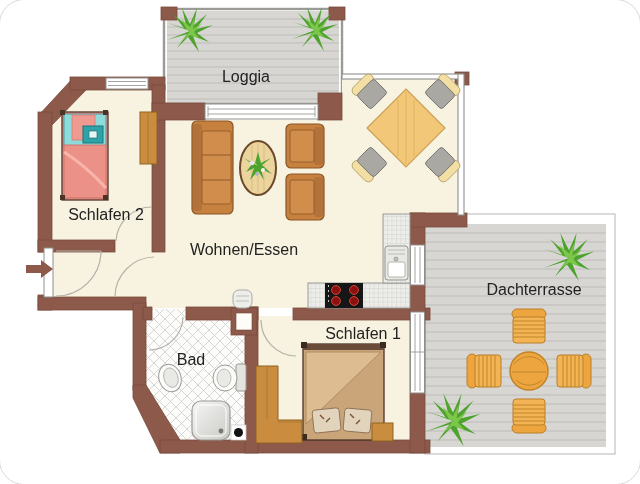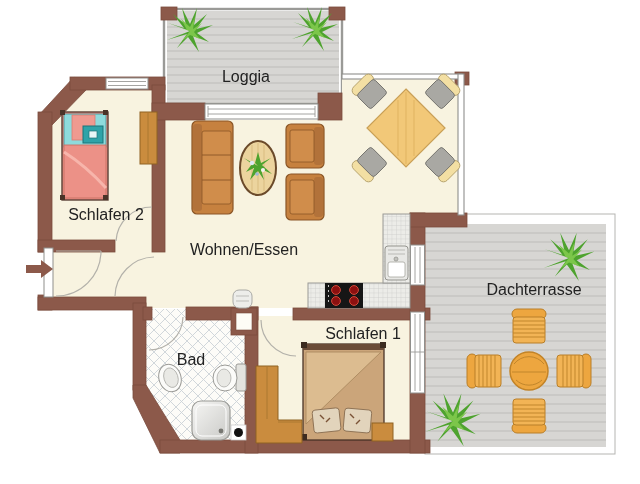--- a/index.html
+++ b/index.html
@@ -1,17 +1,17 @@
 <!DOCTYPE html>
 <html style="--wall: #8c594a; --walledge: #7a4b3d; --floor: #f8f3e0; --deck: #d7d6d3; --deckline: #bdbcb9; --wood: #ca8c3e; --sofa: #c6813f; --bed2blanket: #ec9187; --bed2head: #8edbdc; --bed1blanket: #cba57a; --diningtable: #f2c878; --terracefurn: #eda63f; --plant: #4ea32e; --tileline: #ccd3d8; --cooktop: #161616; --burner: #8c1010; --labeltext: #222222;"><head>
 <meta charset="utf-8">
 <style>
   html,body{margin:0;padding:0;background:#fff;}
   .canvas{position:relative;width:640px;height:484px;background:#ffffff;outline:1px solid #d8d8d5;overflow:hidden;
-          font-family:"Liberation Sans",sans-serif;}
+          font-family:"Liberation Sans",sans-serif;border-radius:24px;}
   svg{position:absolute;left:0;top:0;}
 
   
   .wall{fill:var(--wall);stroke:var(--walledge);stroke-width:.8;}
   .floor{fill:var(--floor);}
   .deckfill{fill:var(--deck);}
   .deckline{stroke:var(--deckline);stroke-width:1;}
   .rail{fill:none;stroke:#9a9a97;stroke-width:2.4;}
   .whiteband{fill:#ffffff;stroke:#b5b5b2;stroke-width:1;}
   .win{fill:#ffffff;stroke:#8f8f8c;stroke-width:1;}

